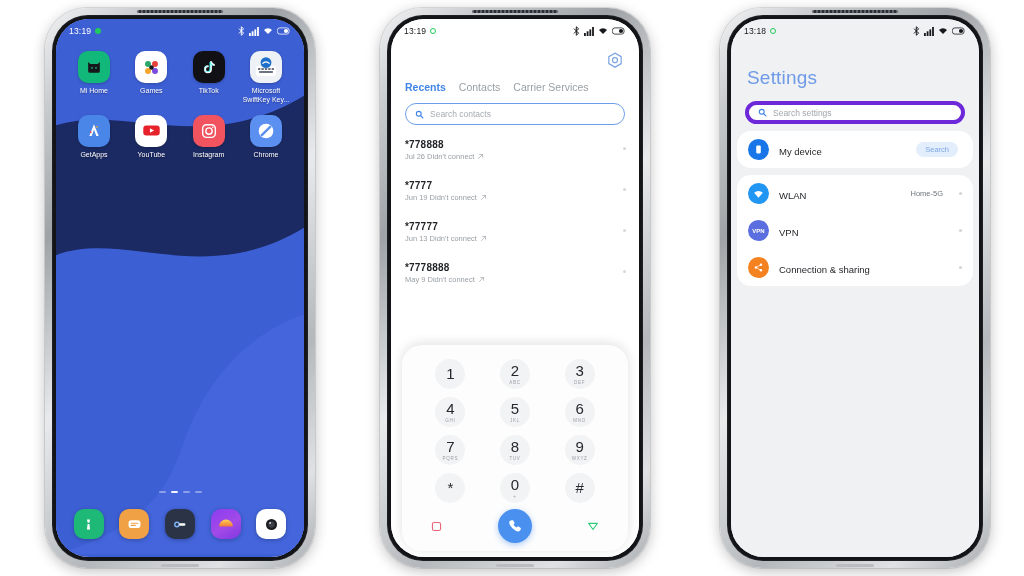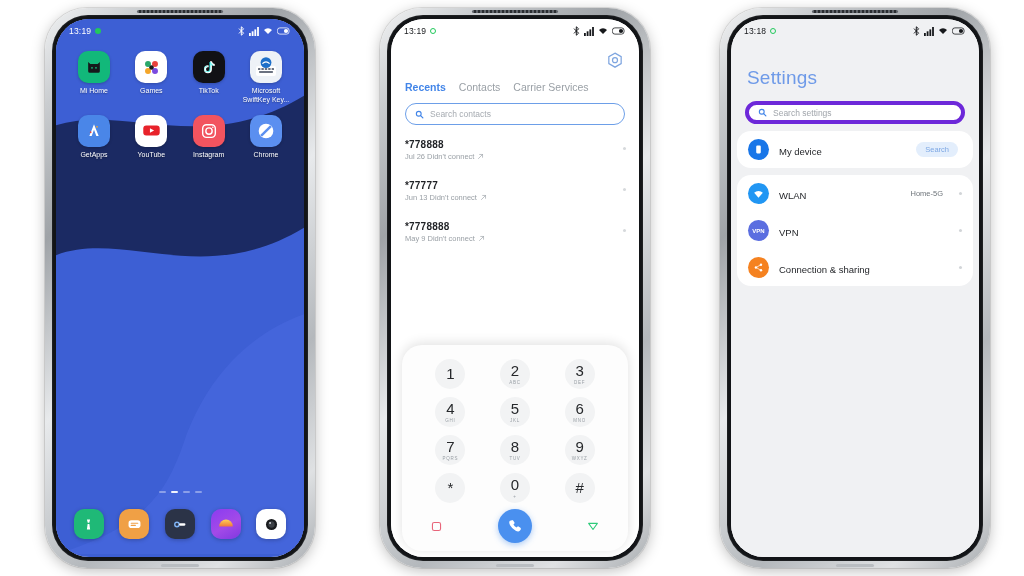--- a/index.html
+++ b/index.html
@@ -431,20 +431,30 @@
               <div class="callnum">*778888</div>
               <div class="callsub">
                 <span>Jul 26 Didn't connect</span>
                 <svg width="7" height="7" viewBox="0 0 12 12">
                     <path d="M2.5 9.5 L9.5 2.5 M4.6 2.5 H9.5 V7.4" stroke="#9aa0a6" stroke-width="1.1" fill="none" stroke-linecap="round"></path>
                   </svg>
               </div>
               <span class="rowmore"></span>
             </div>
             <div class="callrow">
+              <div class="callnum">*7777</div>
+              <div class="callsub">
+                <span>Jun 19 Didn't connect</span>
+                <svg width="7" height="7" viewBox="0 0 12 12">
+                    <path d="M2.5 9.5 L9.5 2.5 M4.6 2.5 H9.5 V7.4" stroke="#9aa0a6" stroke-width="1.1" fill="none" stroke-linecap="round"></path>
+                  </svg>
+              </div>
+              <span class="rowmore"></span>
+            </div>
+            <div class="callrow">
               <div class="callnum">*77777</div>
               <div class="callsub">
                 <span>Jun 13 Didn't connect</span>
                 <svg width="7" height="7" viewBox="0 0 12 12">
                     <path d="M2.5 9.5 L9.5 2.5 M4.6 2.5 H9.5 V7.4" stroke="#9aa0a6" stroke-width="1.1" fill="none" stroke-linecap="round"></path>
                   </svg>
               </div>
               <span class="rowmore"></span>
             </div>
             <div class="callrow">

